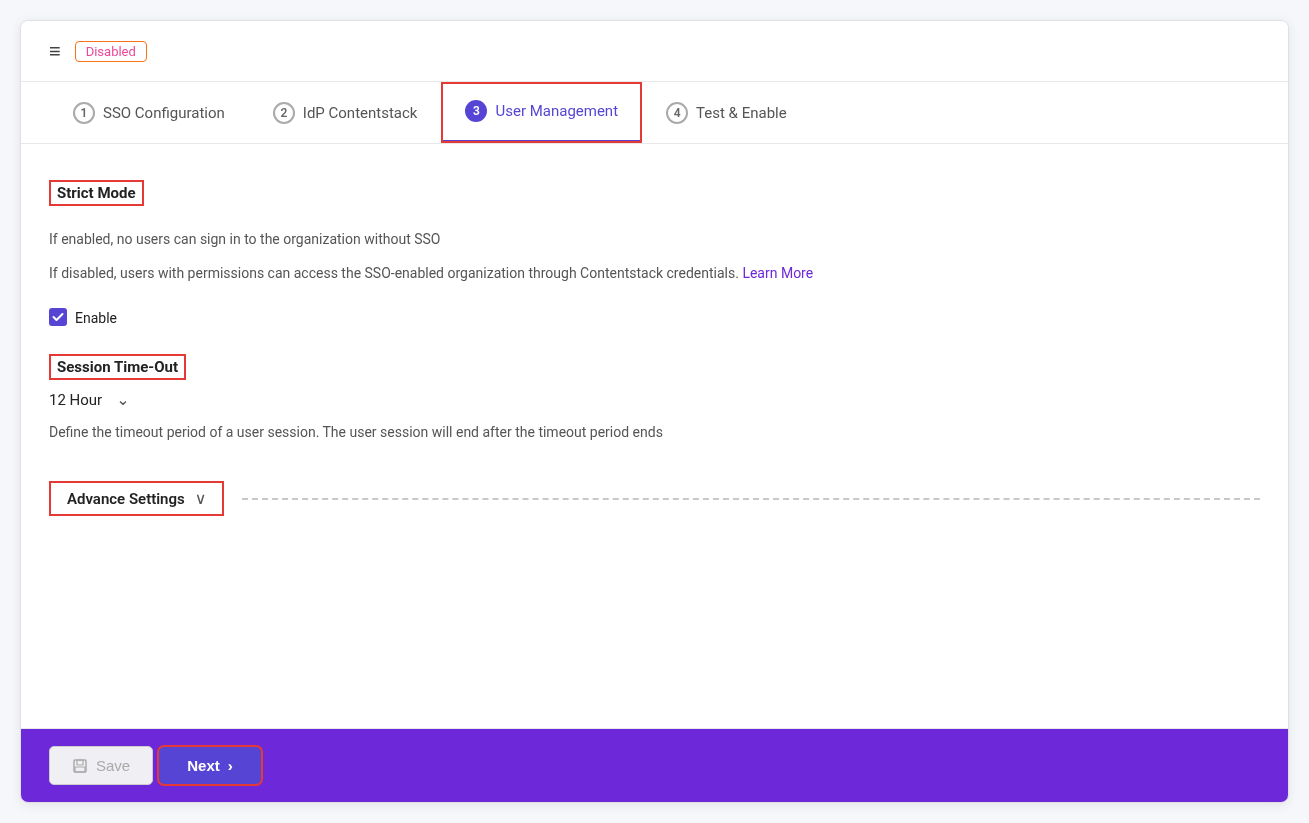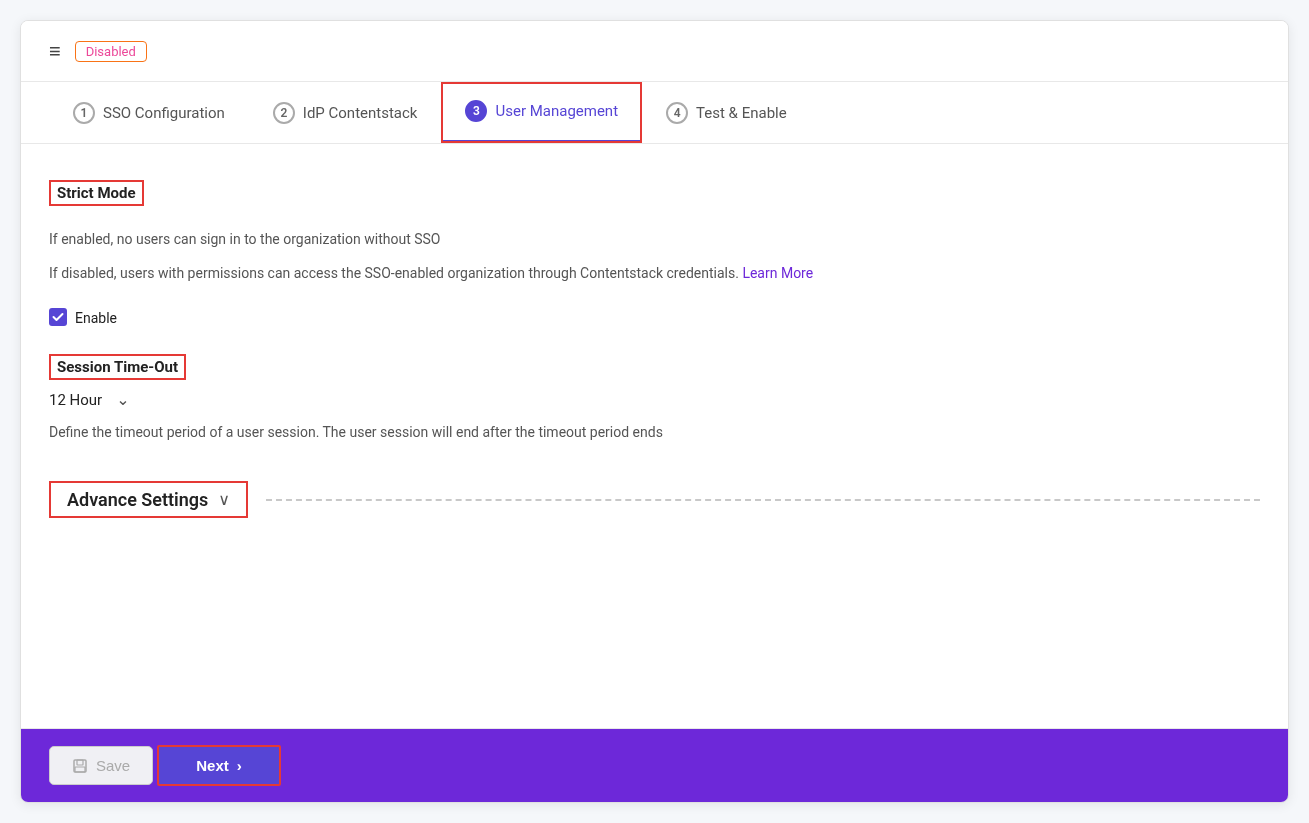--- a/index.html
+++ b/index.html
@@ -161,21 +161,21 @@
       font-size: 15px;
       color: #222;
       font-weight: 400;
     }
     .chevron-down {
       font-size: 16px;
       color: #555;
       cursor: pointer;
     }
     .advance-settings-label {
-      font-size: 18px;
+      font-size: 15px;
       font-weight: 600;
       color: #222;
     }
     .advance-divider-row {
       display: flex;
       align-items: center;
       margin-bottom: 28px;
       margin-top: 6px;
     }
     .advance-box {
@@ -210,23 +210,23 @@
       border-radius: 5px;
       background: #f0f0f4;
       color: #aaa;
       font-size: 15px;
       cursor: not-allowed;
     }
     .btn-next {
       display: flex;
       align-items: center;
       gap: 8px;
-      padding: 10px 37px;
+      padding: 10px 28px;
       border: 2px solid #e53935;
-      border-radius: 2px;
+      border-radius: 7px;
       background: #5645d5;
       color: #fff;
       font-size: 15px;
       font-weight: 600;
       cursor: pointer;
     }
     .btn-next-arrow {
       font-size: 15px;
     }
   </style>

